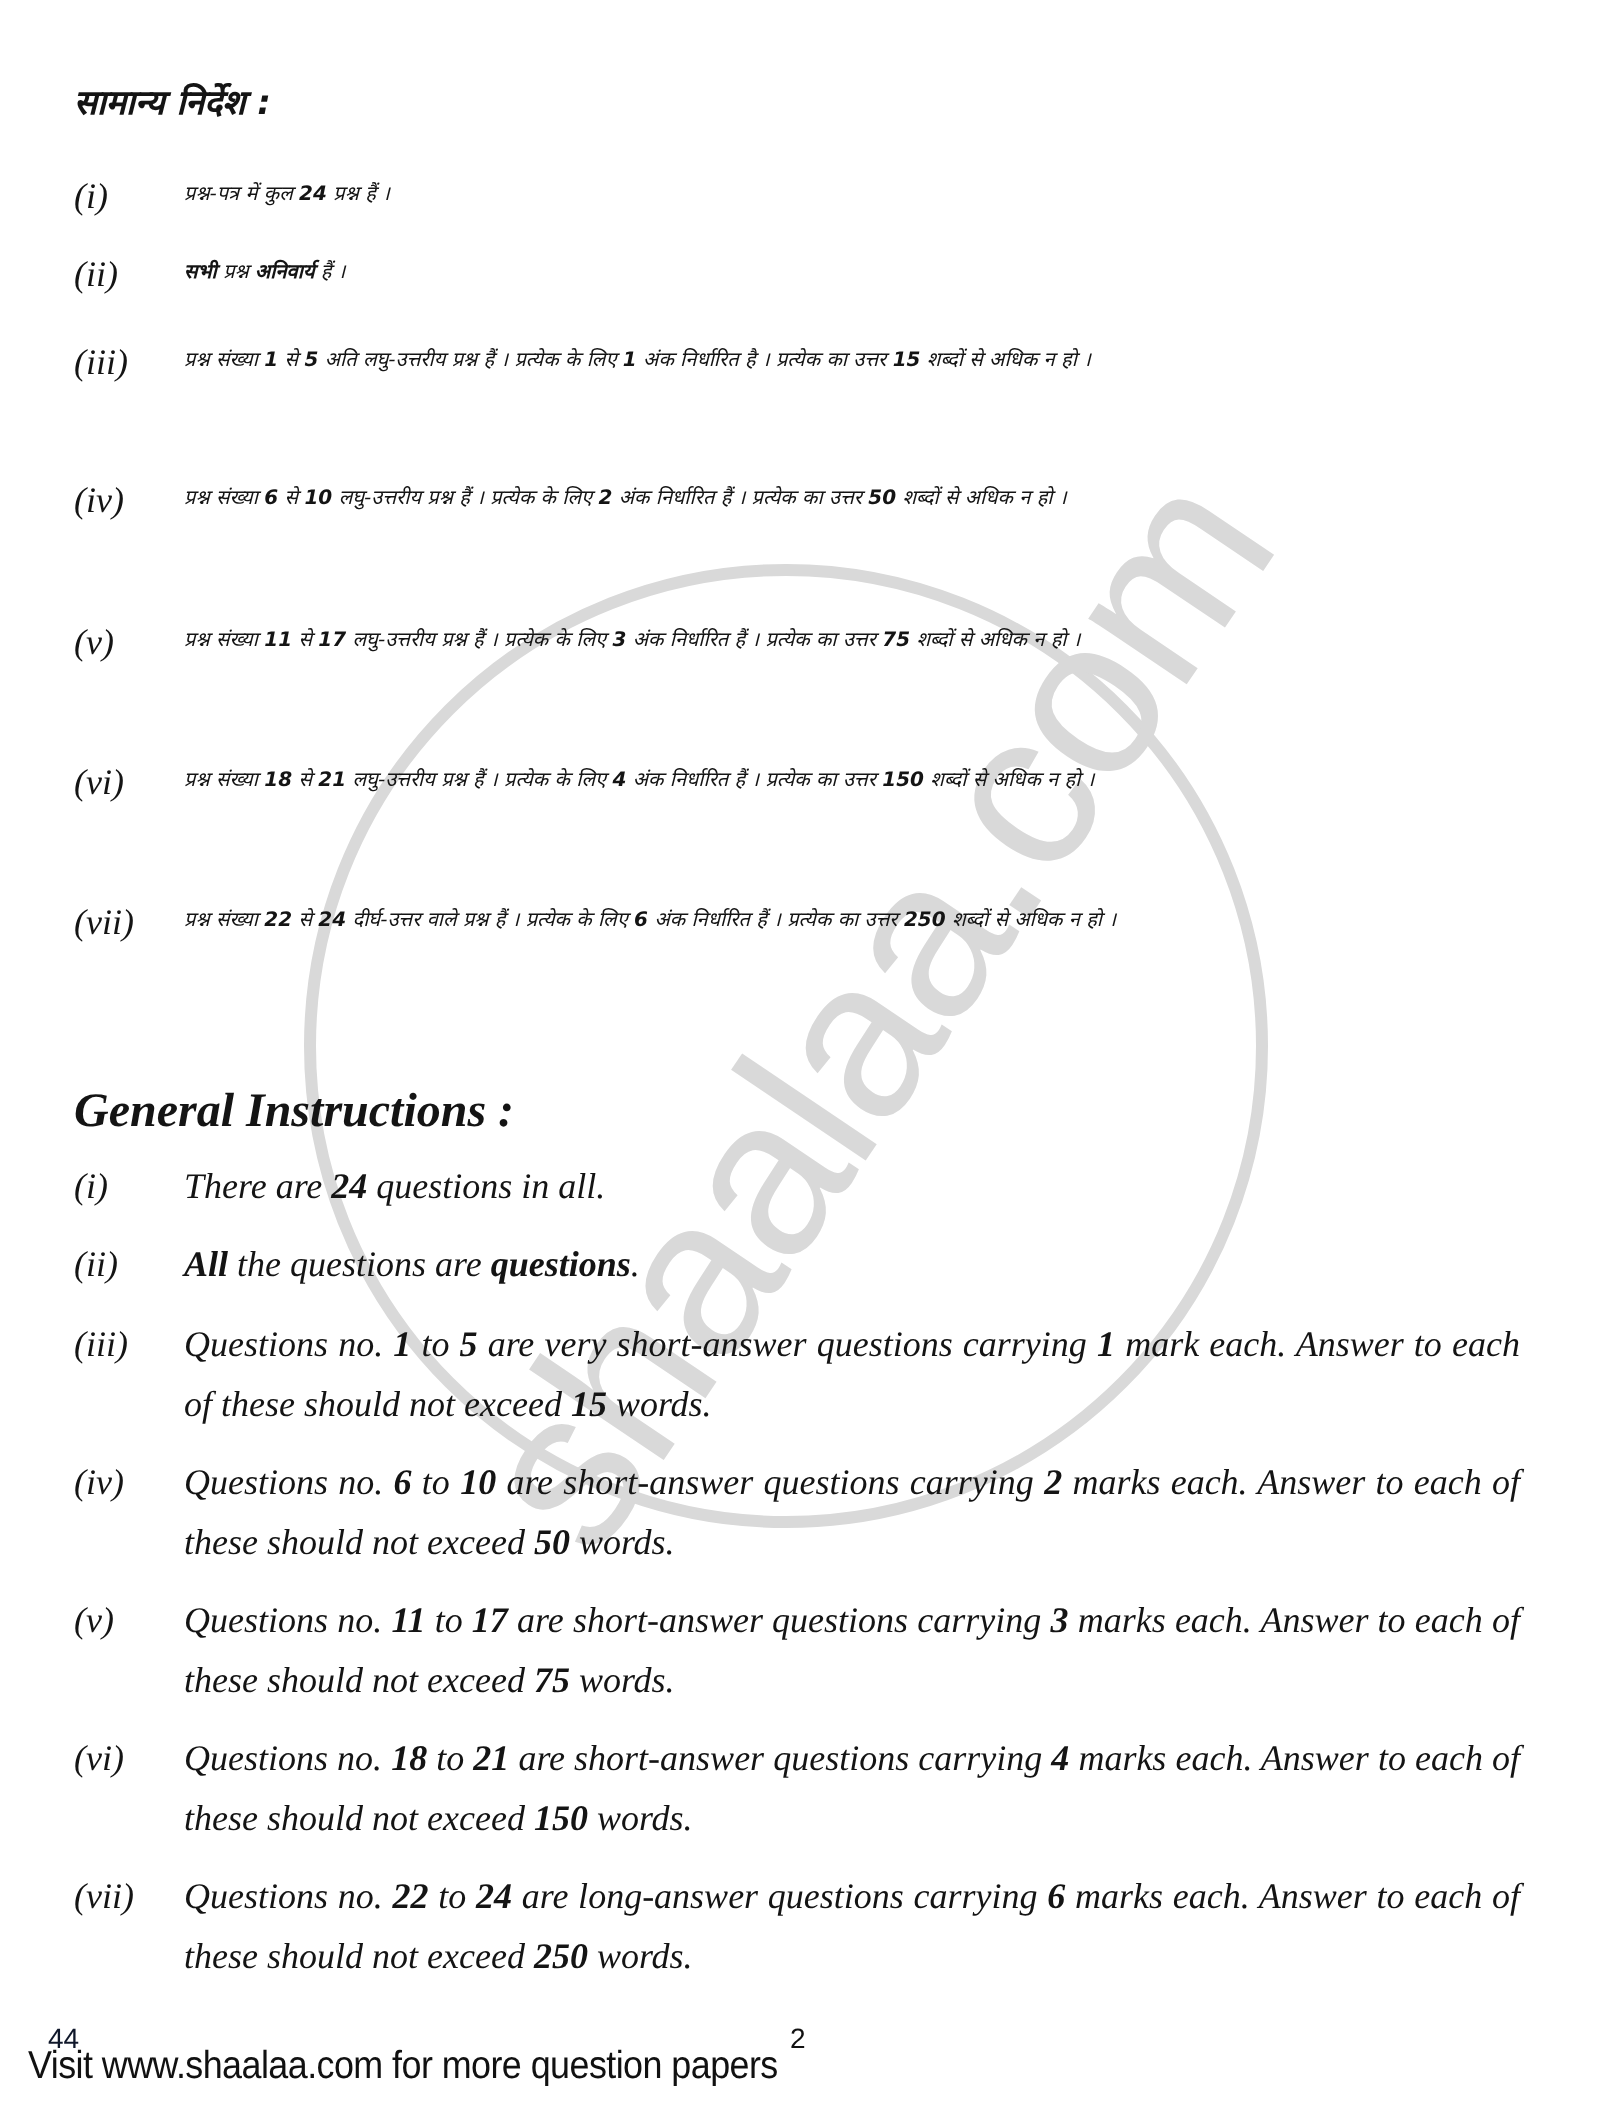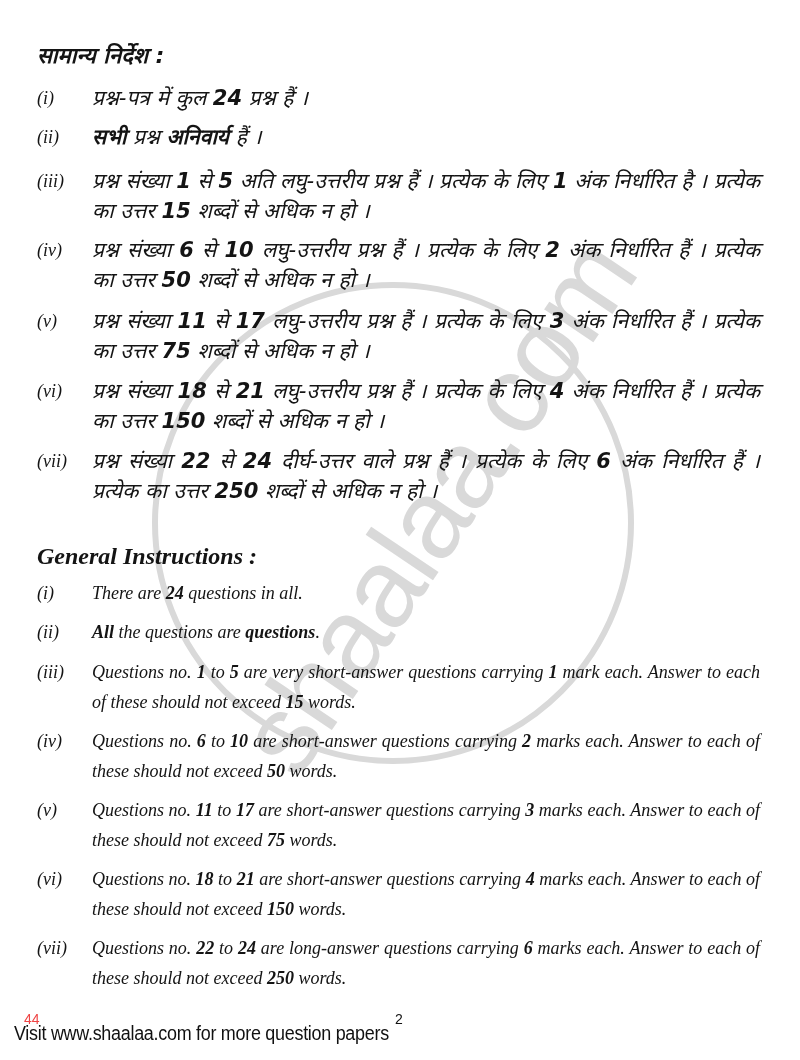--- a/index.html
+++ b/index.html
@@ -16,47 +16,47 @@
       font-family: "Liberation Sans", sans-serif; font-size: 112px; color: #d9d9d9;
       transform: rotate(-56deg); transform-origin: 50% 50%; letter-spacing: -2px;
       z-index: 0; white-space: nowrap; line-height: 1;
     }
 
     .content { position: absolute; left: 0; top: 0; width: 800px; z-index: 1; }
 
     .heading {
       position: absolute; left: 37px;
       font-family: "DejaVu Serif", serif; font-style: italic; font-weight: bold;
-      font-size: 22px;
+      font-size: 17px;
     }
     .heading.hi { top: 39px; font-family: "DejaVu Sans", sans-serif; }
     .heading.en { top: 543px; font-family: Liberation Serif, serif; font-size: 24px; }
 
     .item { position: absolute; left: 0; width: 800px; }
     .item .label {
       position: absolute; left: 37px;
       font-family: "Liberation Serif", serif; font-style: italic; font-size: 18px;
     }
     .item .text {
       position: absolute; left: 92px; width: 668px;
       font-style: italic; text-align: justify; text-align-last: left;
     }
     .hi-list .item .text {
-      font-family: "DejaVu Sans", sans-serif; font-size: 21px; line-height: 30px;
+      font-family: "DejaVu Sans", sans-serif; font-size: 10px; line-height: 30px;
     }
     .hi-list .item .label { line-height: 30px; }
     .en-list .item .text {
       font-family: "Liberation Serif", serif; font-size: 18px; line-height: 30px;
     }
     .en-list .item .label { line-height: 30px; }
     b { font-weight: bold; }
 
     .footer-page-left {
       position: absolute; left: 24px; top: 1011px;
-      font-family: "Liberation Sans", sans-serif; font-size: 14px; color: #ef4444;
+      font-family: "Liberation Sans", sans-serif; font-size: 14px; color: #0f172a;
     }
     .footer-page-center {
       position: absolute; left: 395px; top: 1011px;
       font-family: "Liberation Sans", sans-serif; font-size: 14px; color: #111;
     }
     .footer-visit {
       position: absolute; left: 14px; top: 1022px;
       font-family: "Liberation Sans", sans-serif; font-size: 19.5px; color: #111;
       letter-spacing: -0.3px; transform: scaleX(0.92); transform-origin: left top;
       white-space: nowrap;

